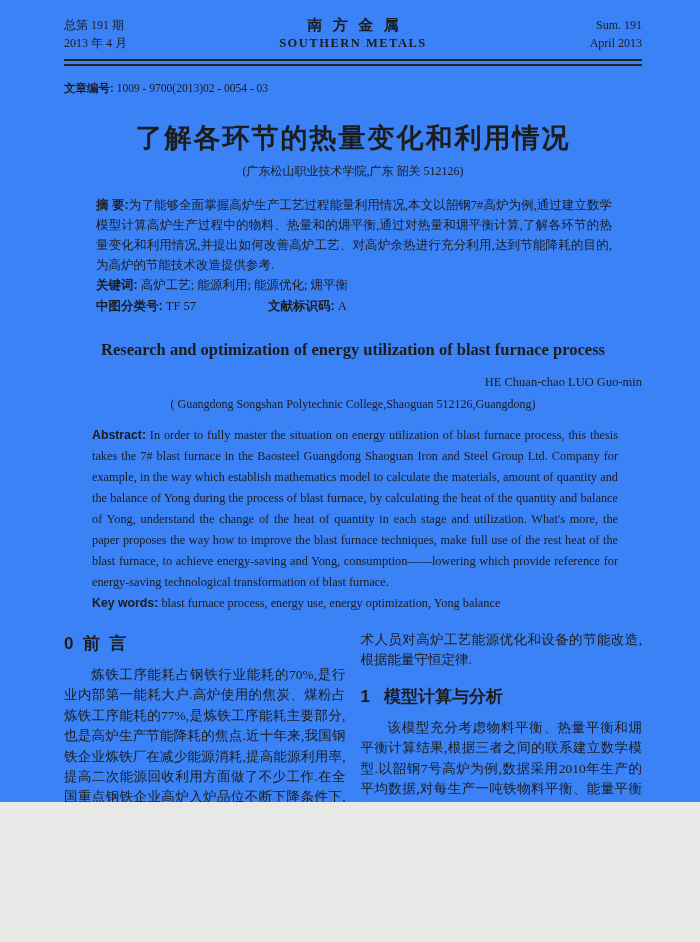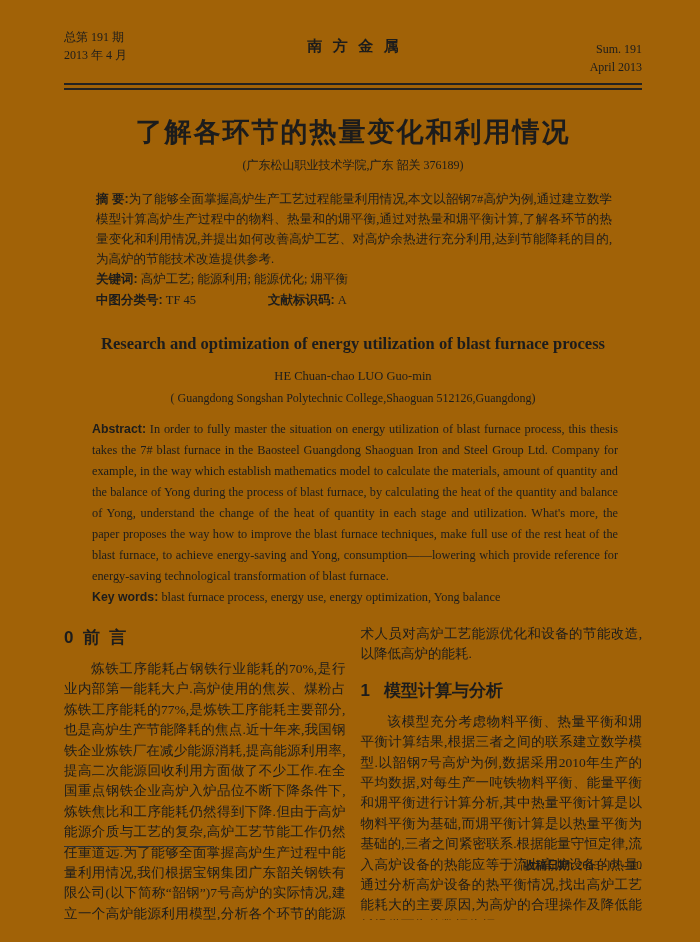--- a/index.html
+++ b/index.html
@@ -1,46 +1,46 @@
 <!DOCTYPE html>
 <html><head>
 <meta charset="utf-8">
 <style>
   html,body { margin:0; padding:0; background:#e8e8e6; }
   .page {
     position:relative;
-    width:700px; height:942px;
+    width:700px; height:802px;
     margin:0 auto;
-    background:#a16207;
+    background:#3b82f6;
     color:#1c1c1c;
     font-family:"Liberation Serif","DejaVu Serif",serif;
     box-sizing:border-box;
     padding:16px 58px 0 64px;
     overflow:hidden;
   }
   
   .hdr { display:flex; justify-content:space-between; align-items:center; }
   .hdr-left, .hdr-right { font-size:12px; line-height:18px; width:120px; }
-  .hdr-right { text-align:right;margin-top:24px; }
+  .hdr-right { text-align:right; }
   .hdr-center { text-align:center; flex:1; }
   .jname-cn { font-size:15px; font-weight:700; letter-spacing:0.7em; margin-left:0.7em; line-height:19px; }
   .jname-en { font-size:12.5px; font-weight:700; letter-spacing:1.5px; line-height:17px; }
   .hdr-rule { margin-top:7px; height:3px; border-top:2px solid #222; border-bottom:2px solid #222; }
   
   .art-no { margin-top:15px; font-size:11.5px; }
   .blab { font-family:"Liberation Sans","DejaVu Sans",sans-serif; font-weight:700; }
   .title-cn { text-align:center; font-size:27px; font-weight:600; letter-spacing:2px; margin-top:24px; }
   .authors-cn { text-align:center; font-size:14px; letter-spacing:2px; margin-top:18px; }
   .affil-cn { text-align:center; font-size:12px; margin-top:7px; }
   .abs-cn { margin:15px 30px 0 32px; font-size:12.5px; line-height:20px; text-align:justify; }
   .kw-cn { margin:0 30px 0 32px; font-size:12.5px; line-height:20px; }
   .clc-row { margin:1px 30px 0 32px; font-size:12.5px; line-height:20px; display:flex; }
   .clc-row .g2 { margin-left:72px; }
   .title-en { text-align:center; font-size:16.5px; font-weight:700; margin-top:24px; }
-  .authors-en { text-align:center; font-size:12.5px; margin-top:15px; }
+  .authors-en { text-align:right; font-size:12.5px; margin-top:15px; }
   .affil-en { text-align:center; font-size:12px; margin-top:7px; }
   .abs-en { margin:13px 24px 0 28px; font-size:12.3px; line-height:21px; text-align:justify; }
   .kw-en { margin:0 24px 0 28px; font-size:12.3px; line-height:21px; }
   
   .columns { display:flex; gap:15px; margin-top:16px; height:296px; overflow:hidden; }
   .col { flex:1; min-width:0; }
   .sec-h {
     font-family:"Liberation Sans","DejaVu Sans",sans-serif;
     font-size:17px; font-weight:700; white-space:pre;
     margin:2px 0 10px 0;
@@ -59,44 +59,49 @@
 
 <div class="page">
 
   <div class="hdr">
     <div class="hdr-left">
       <div>总第 191 期</div>
       <div>2013 年 4 月</div>
     </div>
     <div class="hdr-center">
       <div class="jname-cn">南方金属</div>
+      <div class="jname-en">SOUTHERN METALS</div>
     </div>
     <div class="hdr-right">
       <div>Sum. 191</div>
       <div>April 2013</div>
     </div>
   </div>
 
   <div class="hdr-rule"></div>
 
+  <div class="art-no">
+    <span class="blab">文章编号:</span>
+    <span>1009 - 9700(2013)02 - 0054 - 03</span>
+  </div>
 
   <div class="title-cn">了解各环节的热量变化和利用情况</div>
-  <div class="affil-cn">(广东松山职业技术学院,广东 韶关 376189)</div>
+  <div class="affil-cn">(广东松山职业技术学院,广东 韶关 512126)</div>
 
   <p class="abs-cn"><span class="blab">摘  要:</span><span>为了能够全面掌握高炉生产工艺过程能量利用情况,本文以韶钢7#高炉为例,通过建立数学模型计算高炉生产过程中的物料、热量和的㶲平衡,通过对热量和㶲平衡计算,了解各环节的热量变化和利用情况,并提出如何改善高炉工艺、对高炉余热进行充分利用,达到节能降耗的目的,为高炉的节能技术改造提供参考.</span></p>
 
   <div class="kw-cn">
     <span class="blab">关键词:</span>
     <span>高炉工艺; 能源利用; 能源优化; 㶲平衡</span>
   </div>
 
   <div class="clc-row">
     <div>
       <span class="blab">中图分类号:</span>
-      <span>TF 45</span>
+      <span>TF 57</span>
     </div>
     <div class="g2">
       <span class="blab">文献标识码:</span>
       <span>A</span>
     </div>
   </div>
 
   <div class="title-en">Research and optimization of energy utilization of blast furnace process</div>
   <div class="authors-en">HE Chuan-chao LUO Guo-min</div>
   <div class="affil-en">( Guangdong Songshan Polytechnic College,Shaoguan 512126,Guangdong)</div>
@@ -107,21 +112,21 @@
     <span class="blab">Key words:</span>
     <span>blast furnace process, energy use, energy optimization, Yong balance</span>
   </div>
 
   <div class="columns">
     <div class="col">
       <div class="sec-h">0  前  言</div>
       <p class="body-p indent">炼铁工序能耗占钢铁行业能耗的70%,是行业内部第一能耗大户.高炉使用的焦炭、煤粉占炼铁工序能耗的77%,是炼铁工序能耗主要部分,也是高炉生产节能降耗的焦点.近十年来,我国钢铁企业炼铁厂在减少能源消耗,提高能源利用率,提高二次能源回收利用方面做了不少工作.在全国重点钢铁企业高炉入炉品位不断下降条件下,炼铁焦比和工序能耗仍然得到下降.但由于高炉能源介质与工艺的复杂,高炉工艺节能工作仍然任重道远.为了能够全面掌握高炉生产过程中能量利用情况,我们根据宝钢集团广东韶关钢铁有限公司(以下简称“韶钢”)7号高炉的实际情况,建立一个高炉能源利用模型,分析各个环节的能源消耗和利用情况,来指导生产技</p>
     </div>
     <div class="col">
-      <p class="body-p">术人员对高炉工艺能源优化和设备的节能改造,以降低高炉的能耗.</p>
+      <p class="body-p">术人员对高炉工艺能源优化和设备的节能改造,根据能量守恒定律.</p>
       <div class="sec-h mid">1   模型计算与分析</div>
       <p class="body-p indent">该模型充分考虑物料平衡、热量平衡和㶲平衡计算结果,根据三者之间的联系建立数学模型.以韶钢7号高炉为例,数据采用2010年生产的平均数据,对每生产一吨铁物料平衡、能量平衡和㶲平衡进行计算分析,其中热量平衡计算是以物料平衡为基础,而㶲平衡计算是以热量平衡为基础的,三者之间紧密联系.根据能量守恒定律,流入高炉设备的热能应等于流出高炉设备的热量.通过分析高炉设备的热平衡情况,找出高炉工艺能耗大的主要原因,为高炉的合理操作及降低能耗提供可靠的数据依据.</p>
     </div>
   </div>
 
   <div class="footnote">
     <div class="fn-rule"></div>
     <div class="fn-row">
       <span class="blab">收稿日期:</span>
       <span>2013 - 01 - 10</span>

